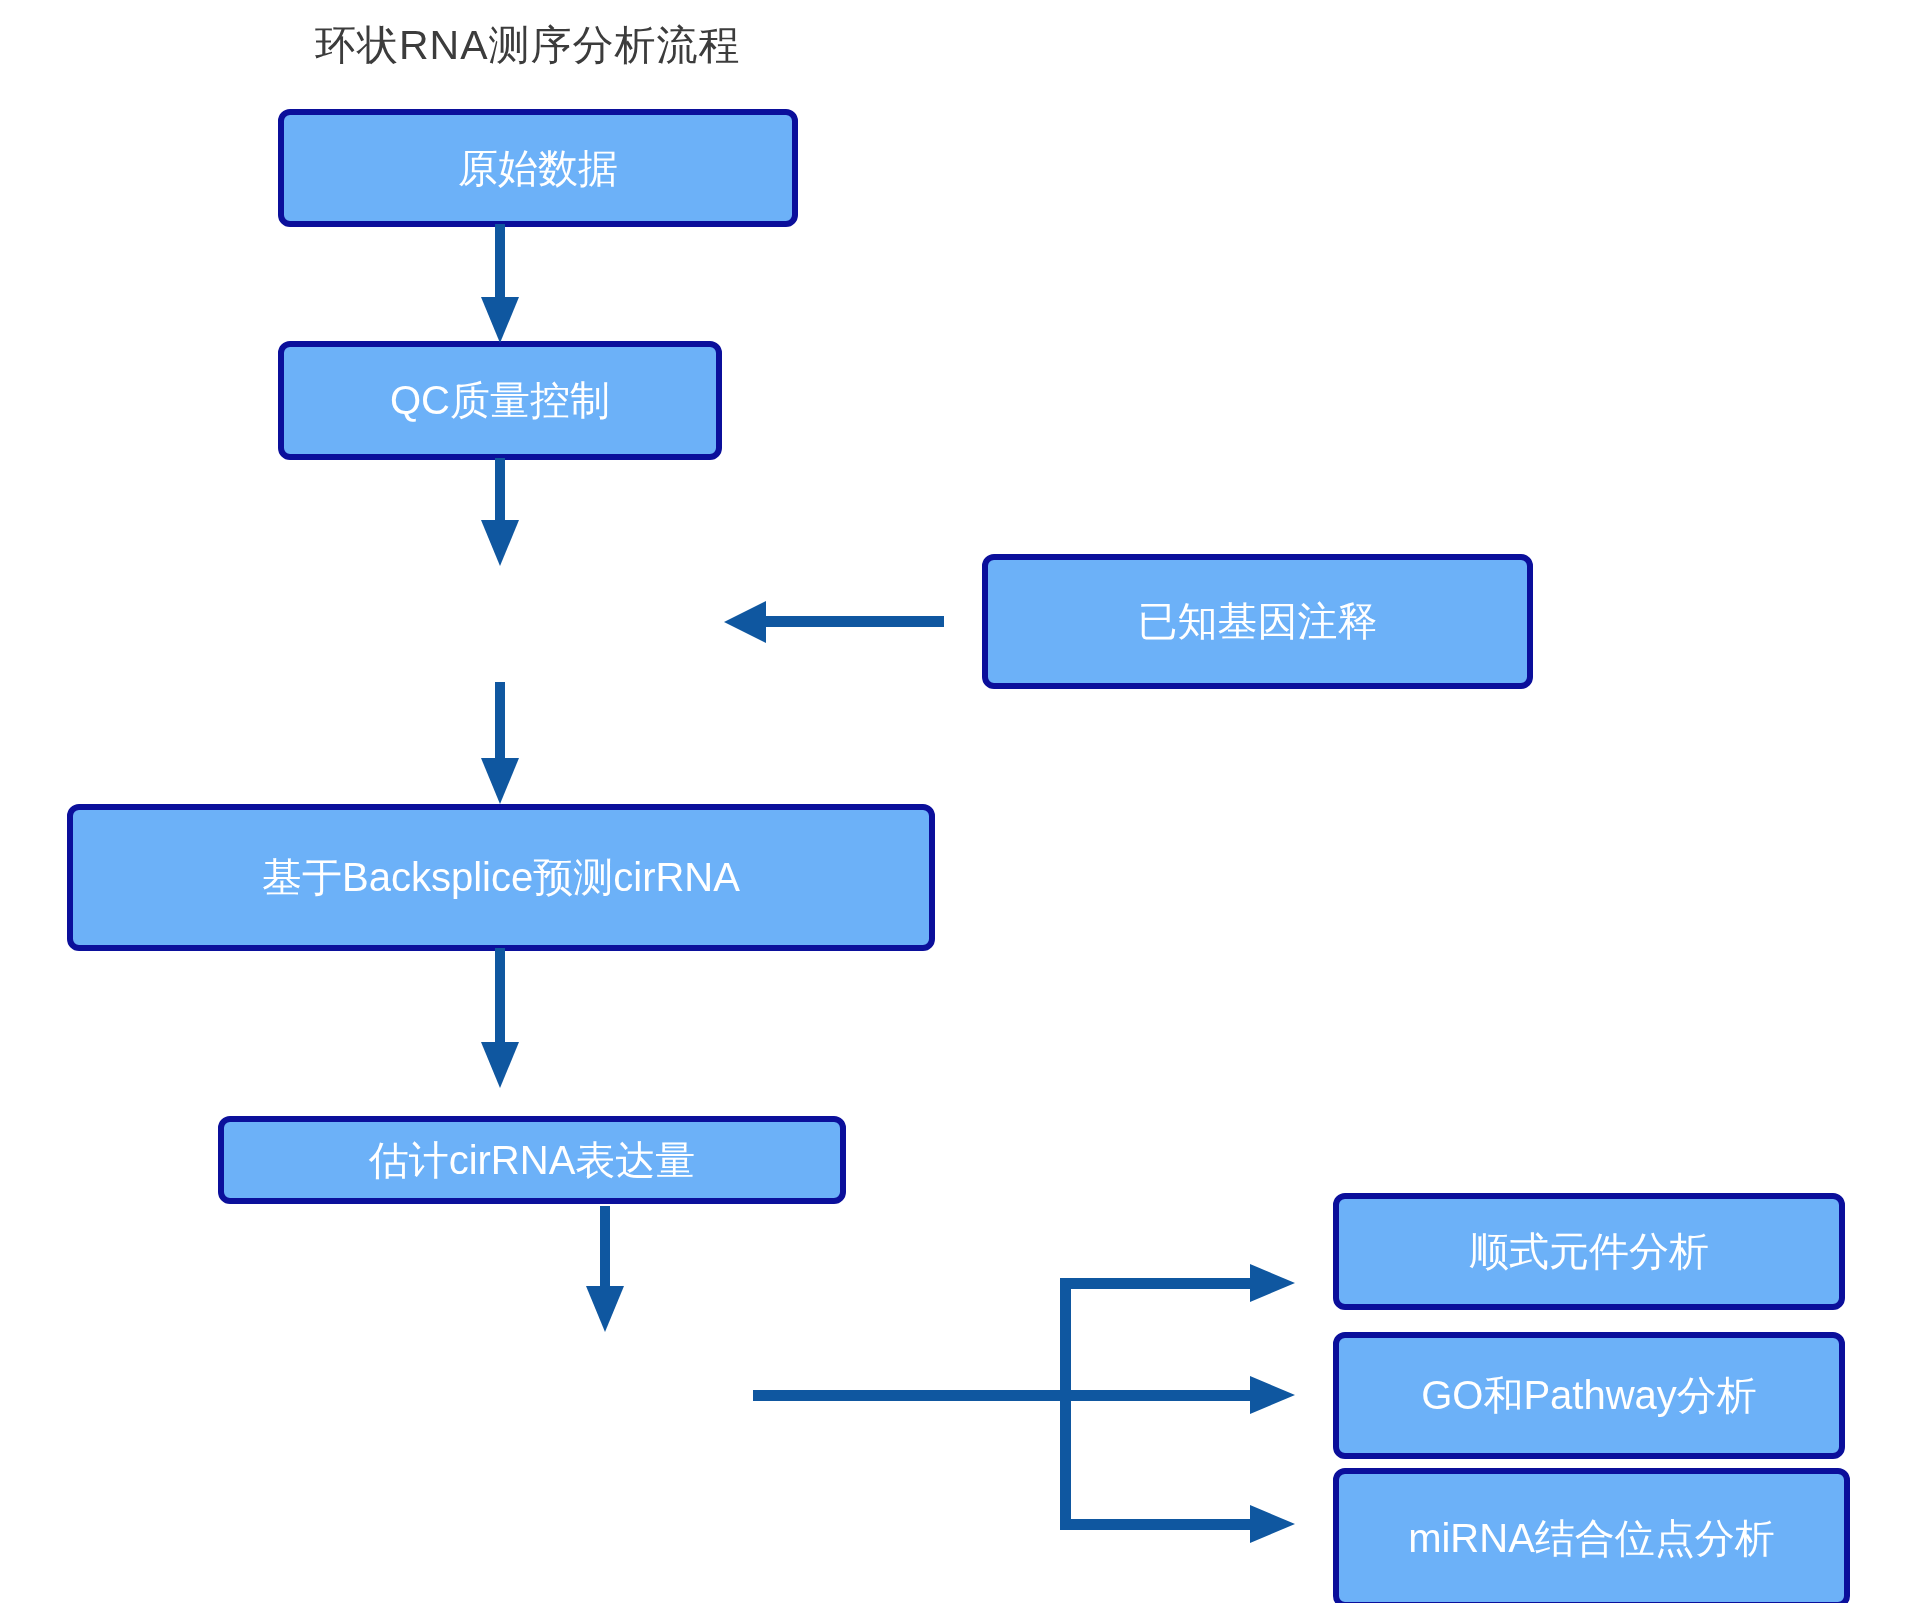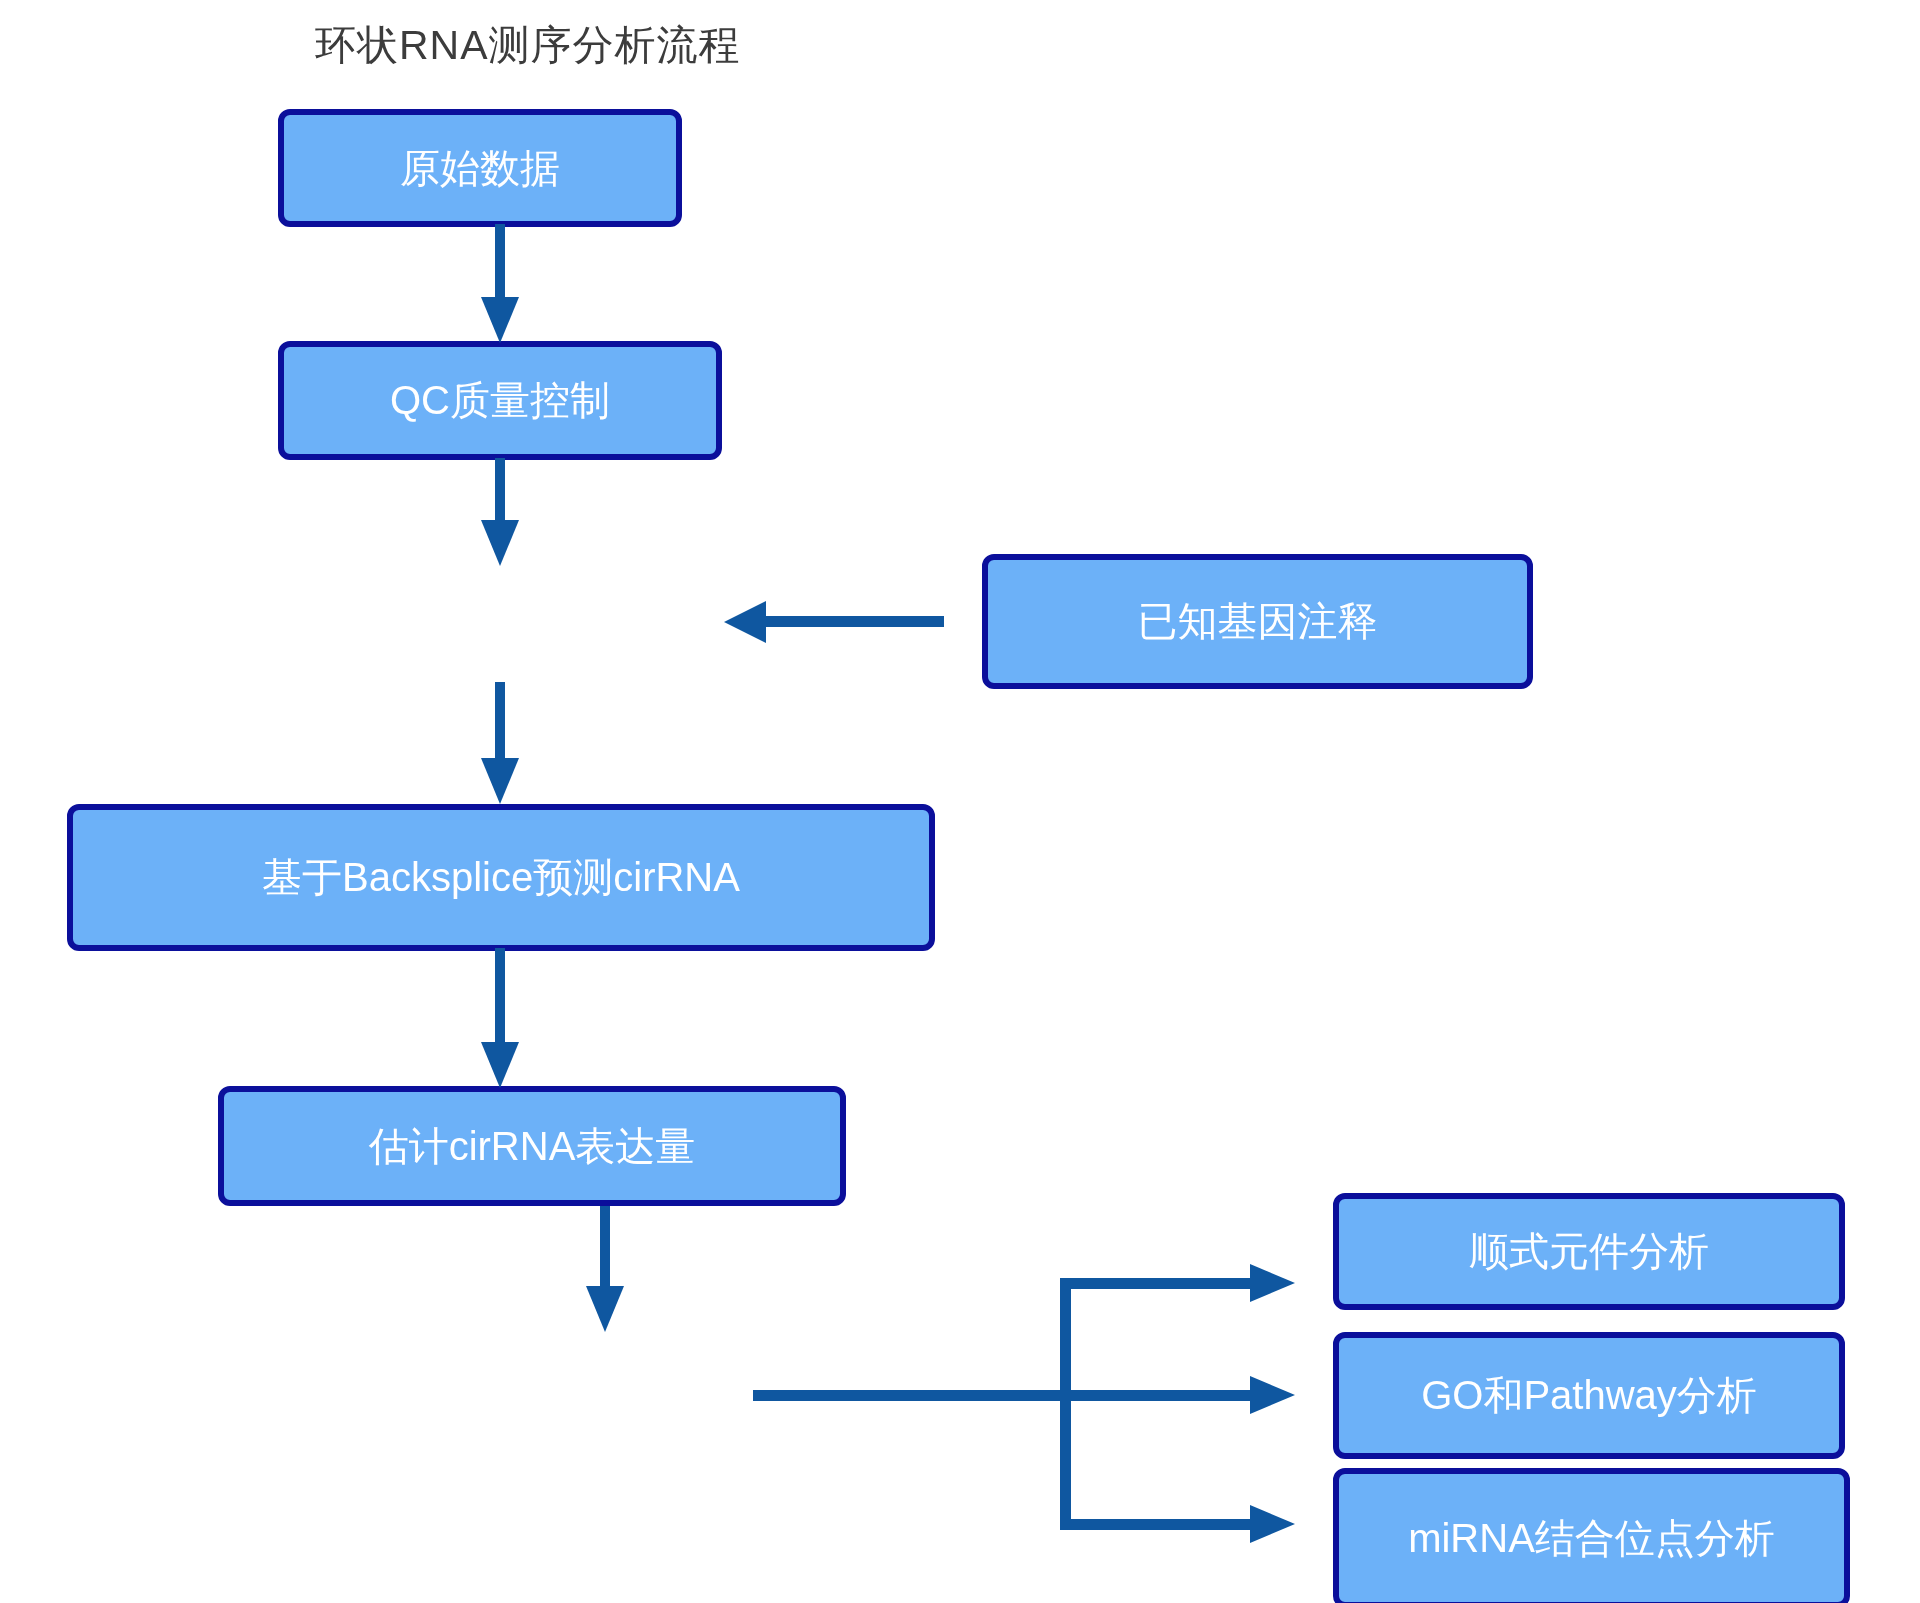--- a/index.html
+++ b/index.html
@@ -63,38 +63,38 @@
     border-left:45px solid var(--arrow);
   }
 </style>
 </head>
 <body>
 
 <div id="canvas">
 
   <div class="diagram-title" style="left:315px;top:18px;">环状RNA测序分析流程</div>
 
-  <div class="node" style="left:278px;top:109px;width:404px;height:118px;">
+  <div class="node" style="left:278px;top:109px;width:520px;height:118px;">
     <span>原始数据</span>
   </div>
 
   <div class="node" style="left:278px;top:341px;width:444px;height:119px;">
     <span>QC质量控制</span>
   </div>
 
 
   <div class="node" style="left:982px;top:554px;width:551px;height:135px;">
     <span>已知基因注释</span>
   </div>
 
   <div class="node" style="left:67px;top:804px;width:868px;height:147px;">
     <span>基于Backsplice预测cirRNA</span>
   </div>
 
-  <div class="node" style="left:218px;top:1086px;width:628px;height:120px;">
+  <div class="node" style="left:218px;top:1116px;width:628px;height:88px;">
     <span>估计cirRNA表达量</span>
   </div>
 
 
   <div class="node" style="left:1333px;top:1193px;width:512px;height:117px;">
     <span>顺式元件分析</span>
   </div>
 
   <div class="node" style="left:1333px;top:1332px;width:512px;height:127px;">
     <span>GO和Pathway分析</span>

